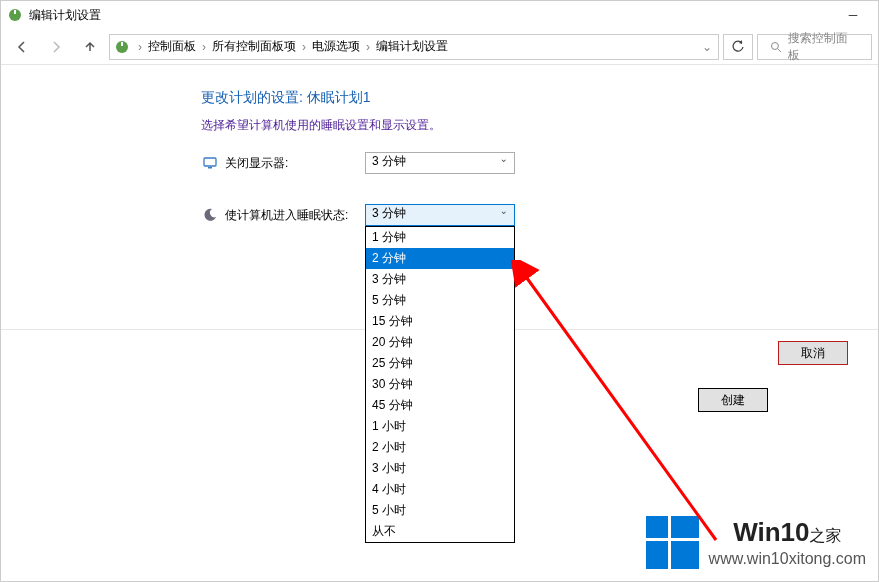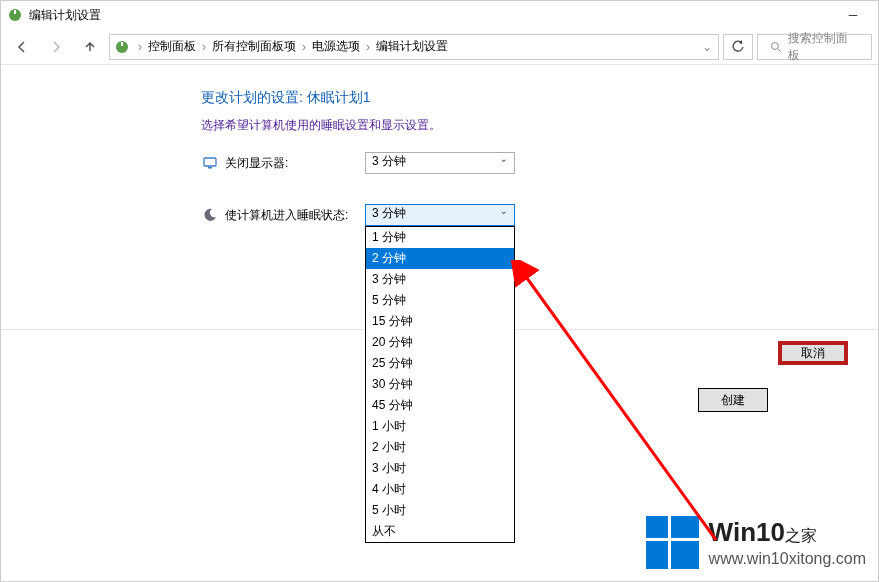--- a/index.html
+++ b/index.html
@@ -152,33 +152,34 @@
     }
     .buttons-row {
       position: absolute;
       top: 276px;
       right: 30px;
       display: flex;
       gap: 10px;
     }
     .btn {
       width: 70px; height: 24px;
-      border: 4px solid #b91c1c;
+      border: 1px solid #b91c1c;
       background: #e1e1e1;
       display: flex; align-items: center; justify-content: center;
     }
     .btn.primary {
       border: 1px solid #000000;
       margin-top: 47px;
     }
     .watermark {
       position: absolute;
       bottom: 12px; right: 12px;
       display: flex; align-items: center;
       gap: 10px;
+      text-align: center;
     }
     .winlogo {
       display: grid;
       grid-template-columns: 22px 28px;
       grid-template-rows: 22px 28px;
       gap: 3px;
       transform: skewY(0deg);
     }
     .winlogo div { background: #0078d7; }
     .wm-text { line-height: 1.2; }

